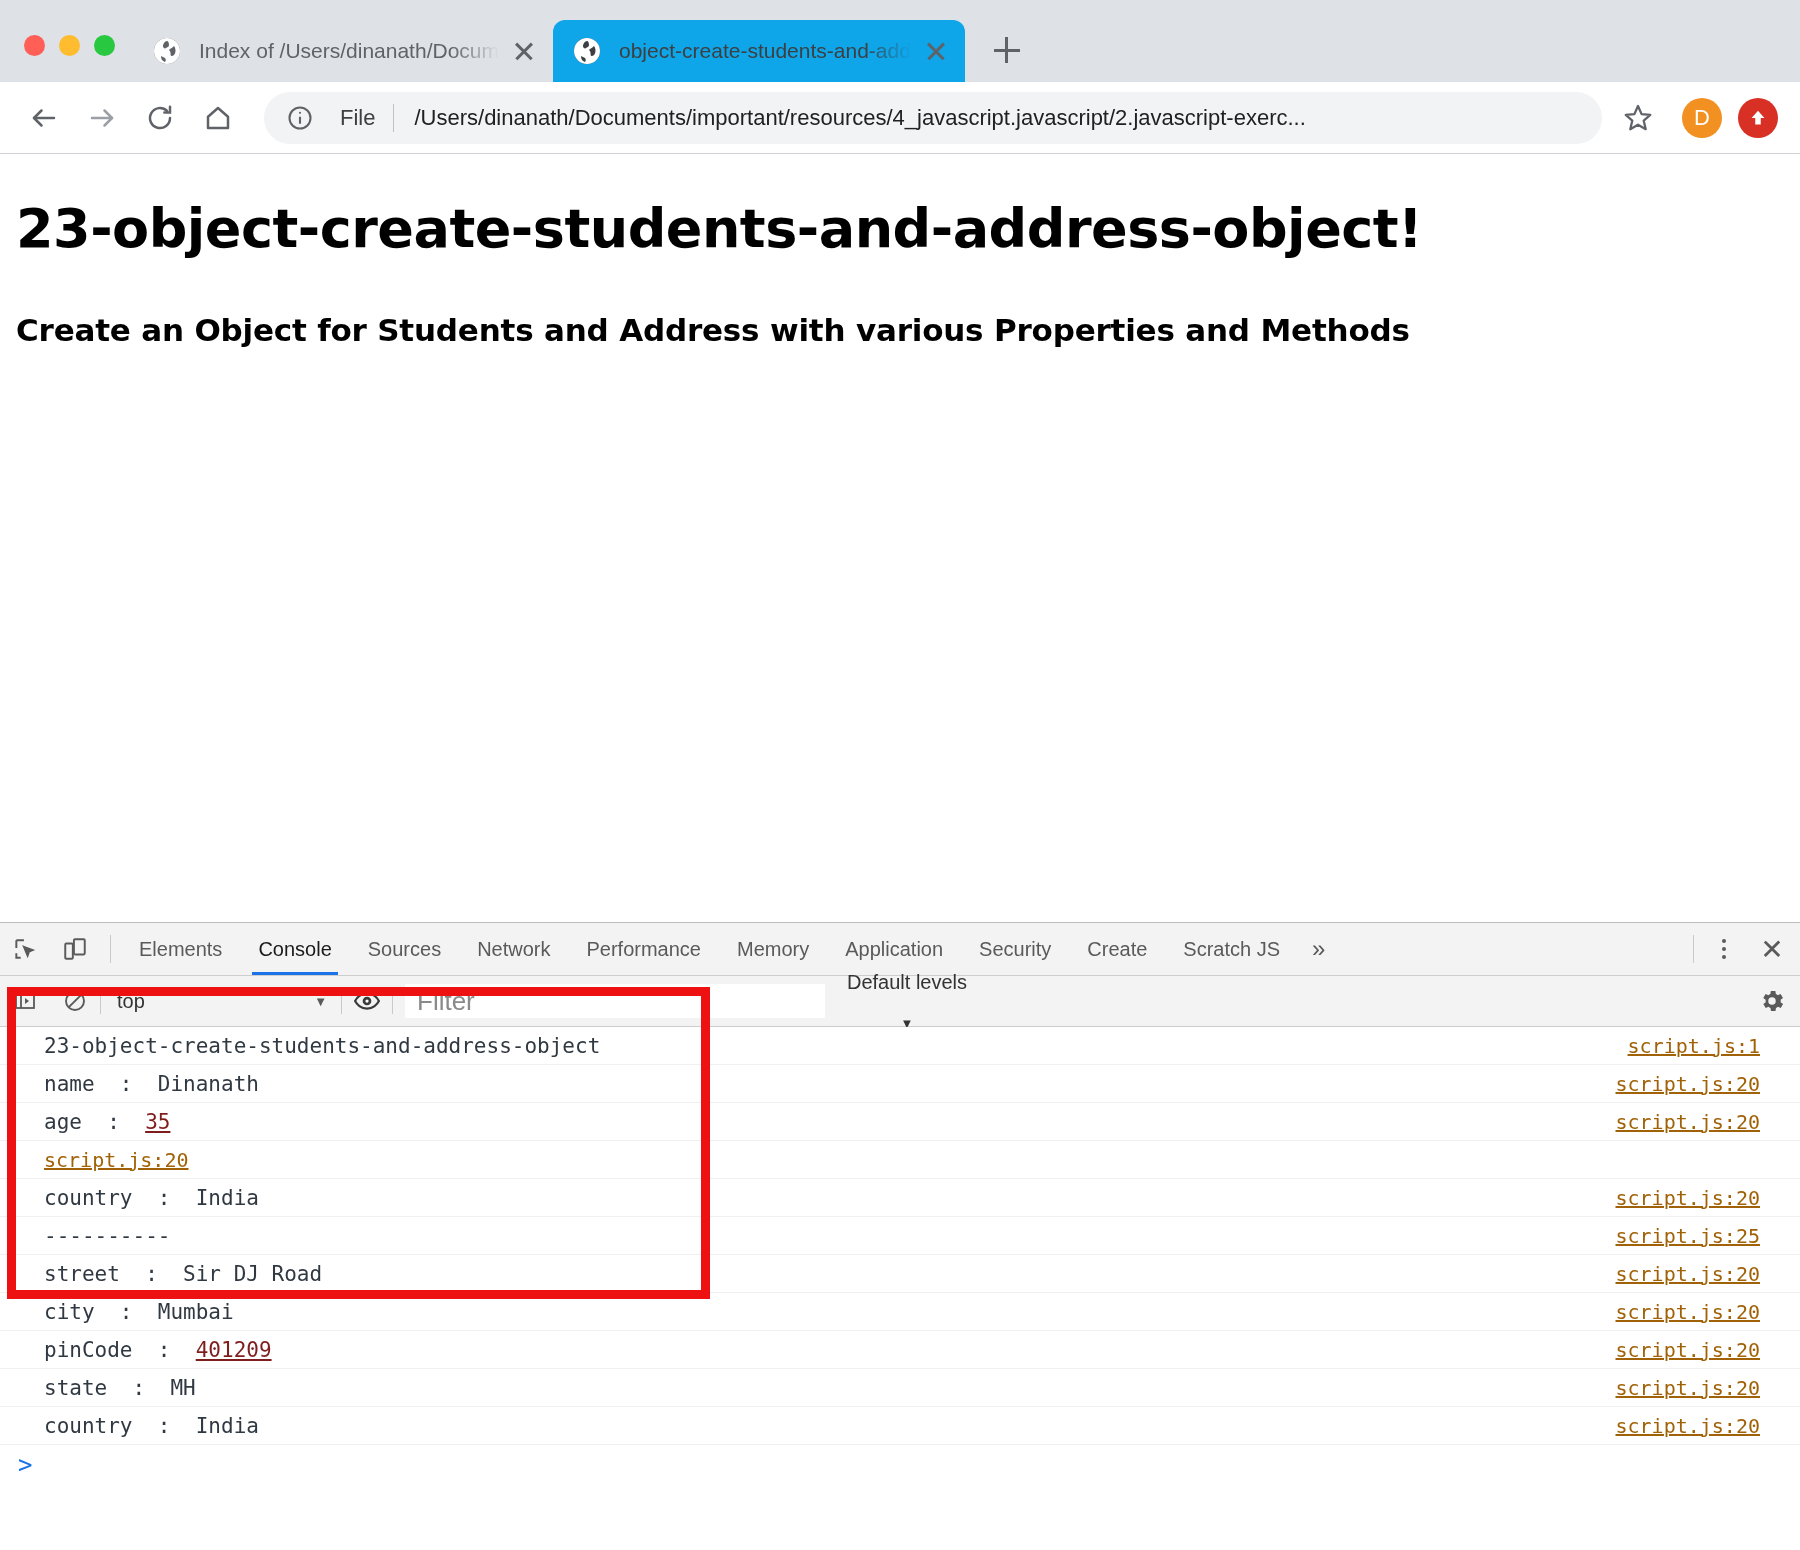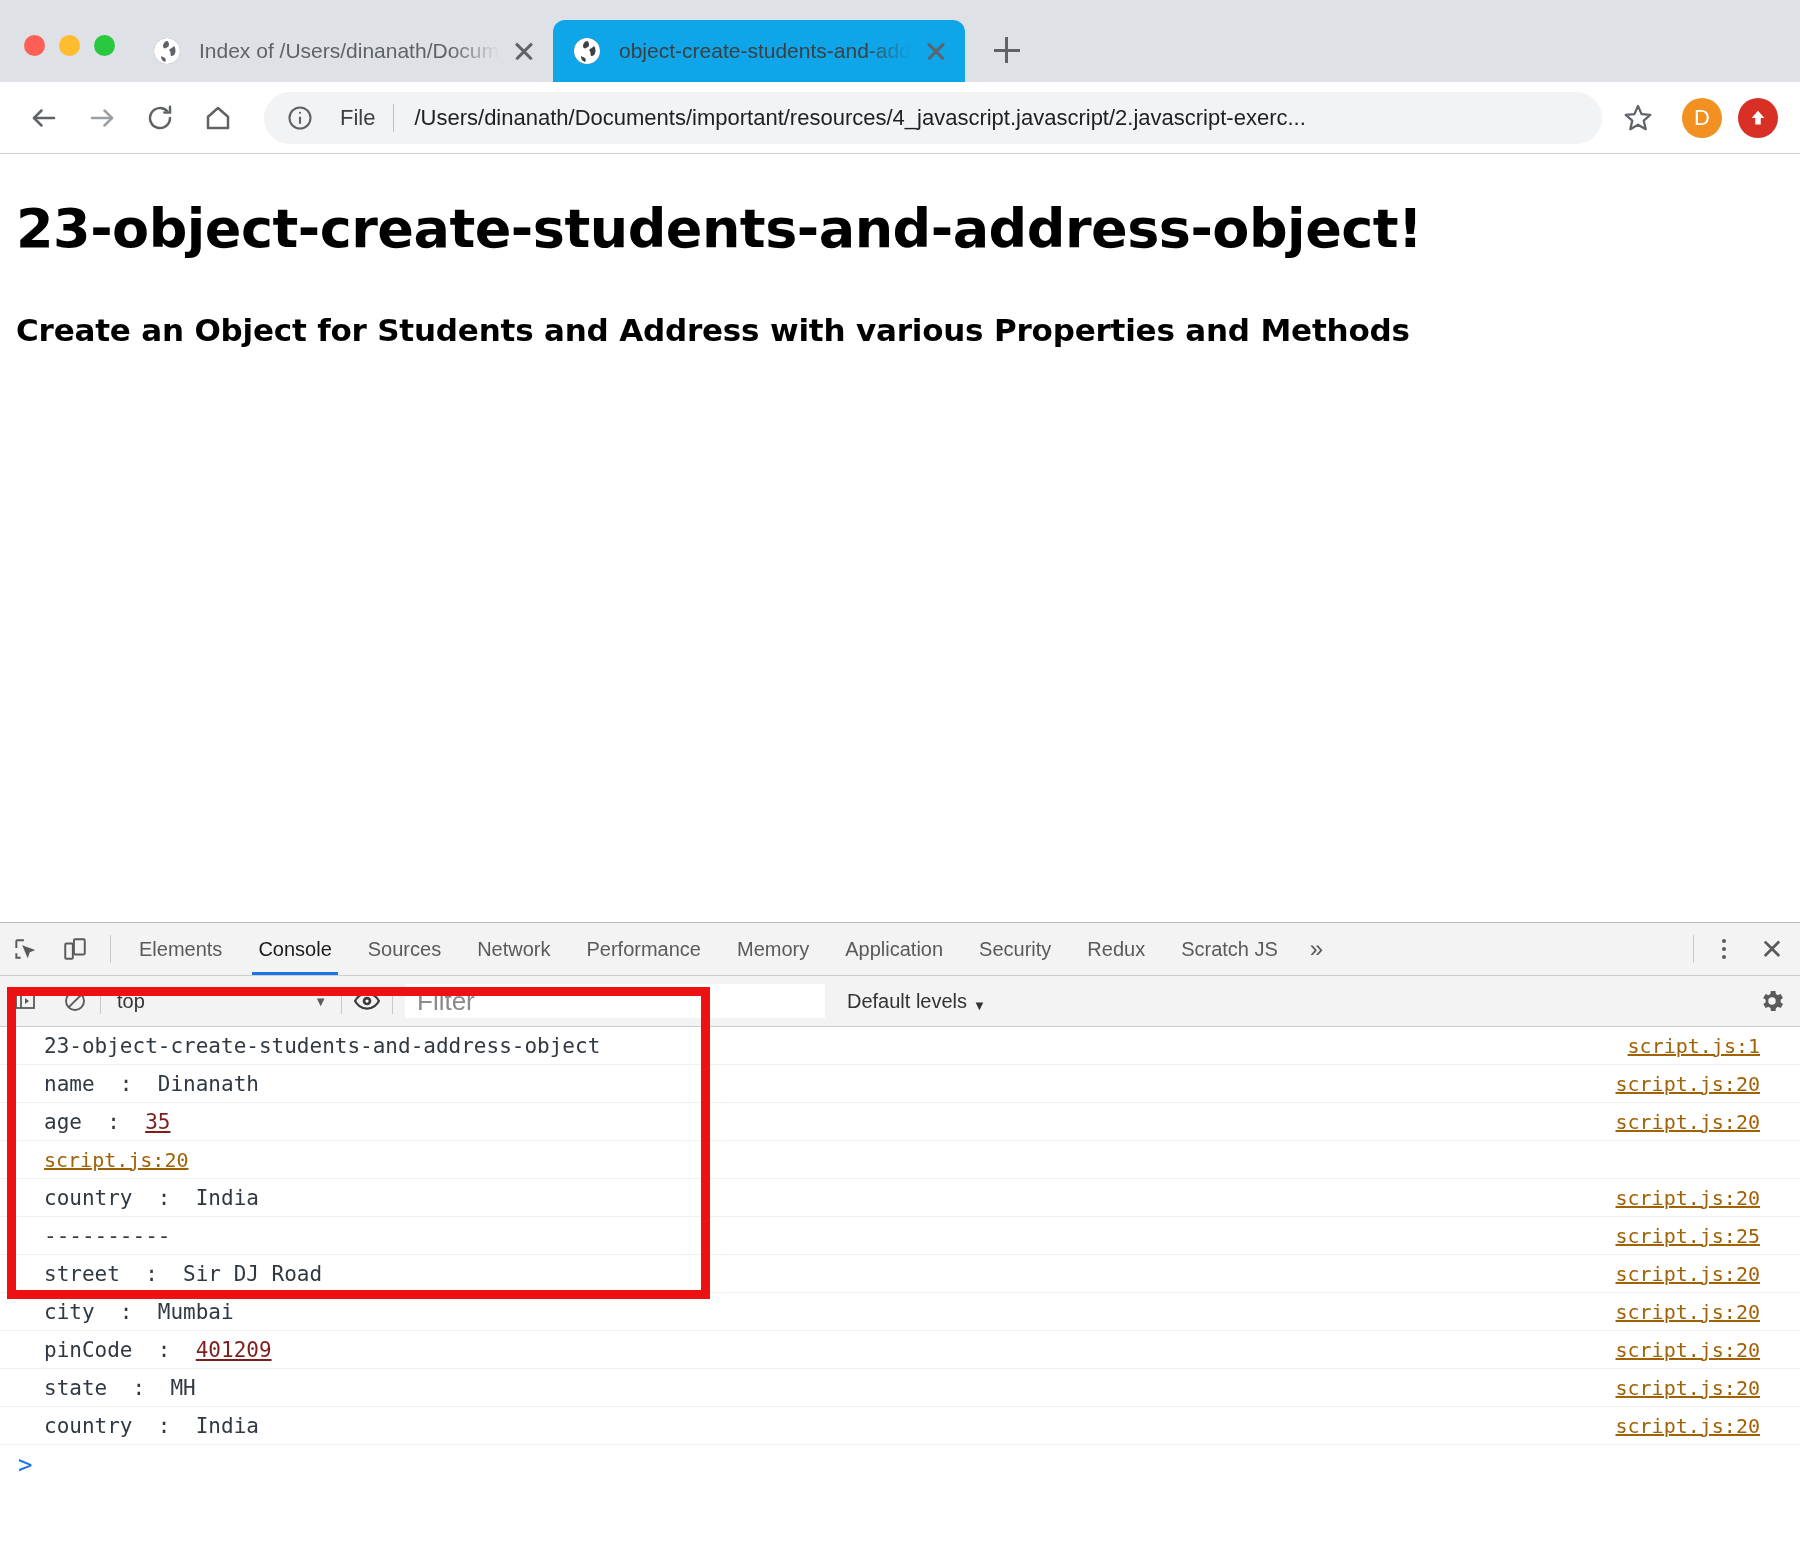--- a/index.html
+++ b/index.html
@@ -302,23 +302,24 @@
     font-size: 26px;
     color: #202124;
     font-family: "Liberation Sans", sans-serif;
     box-sizing: border-box;
     max-width: 420px;
   }
   .filter-input::placeholder { color: #8a8a8a; }
   .levels-select {
     font-size: 20px;
     color: #333;
-    display: flex; align-items: flex-end;
-    gap: 6px;
+    display: flex; align-items: center;
+    gap: 22px;
     margin-left: 8px;
+    flex-direction: column;
   }
   .levels-caret { font-size: 13px; }
   .gear-btn {
     width: 56px;
     flex: 0 0 56px;
     display: flex; align-items: center; justify-content: center;
     margin-left: auto;
   }
   .bar-sep {
     width: 1px; height: 26px; background: #c9c9c9;
@@ -496,21 +497,21 @@
     <div class="dt-sep"></div>
 
     <div class="dt-tab">Elements</div>
     <div class="dt-tab selected">Console</div>
     <div class="dt-tab">Sources</div>
     <div class="dt-tab">Network</div>
     <div class="dt-tab">Performance</div>
     <div class="dt-tab">Memory</div>
     <div class="dt-tab">Application</div>
     <div class="dt-tab">Security</div>
-    <div class="dt-tab">Redux</div>
+    <div class="dt-tab">Create</div>
     <div class="dt-tab">Scratch JS</div>
     <div class="dt-tab more">»</div>
 
     <div class="dt-spacer"></div>
     <div class="dt-sep"></div>
     <div class="dt-kebab">
         <i></i>
         <i></i>
         <i></i>
       </div>

